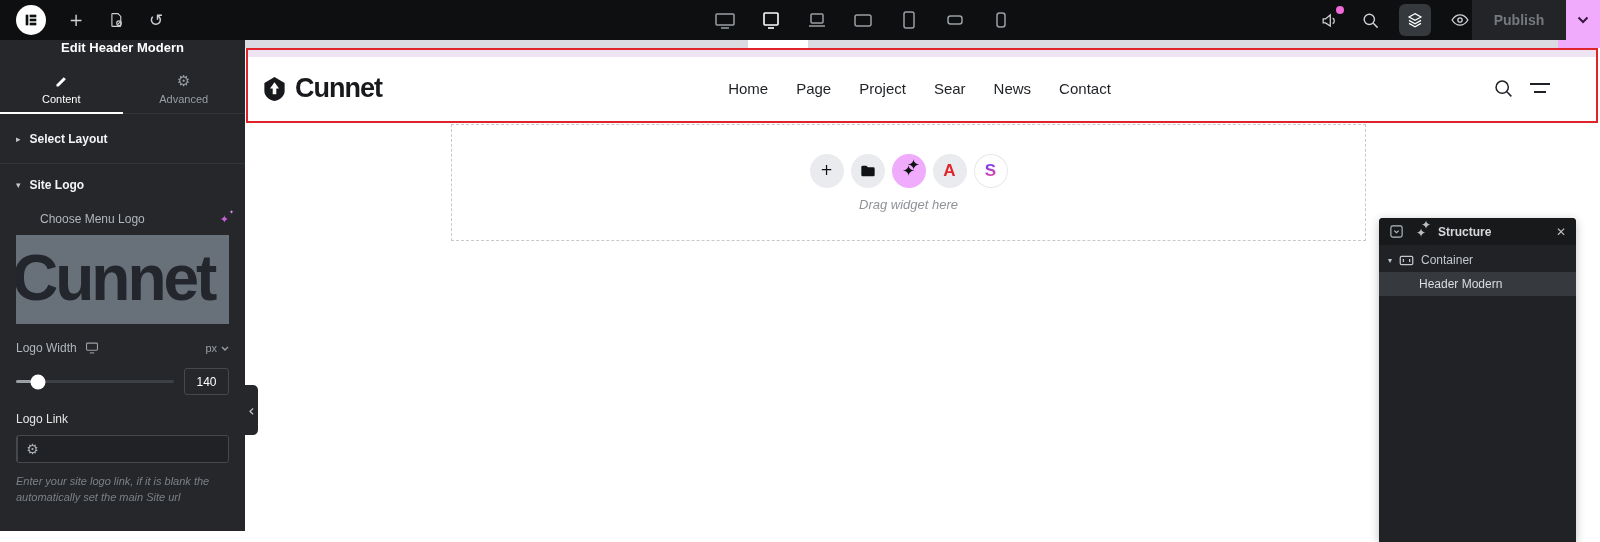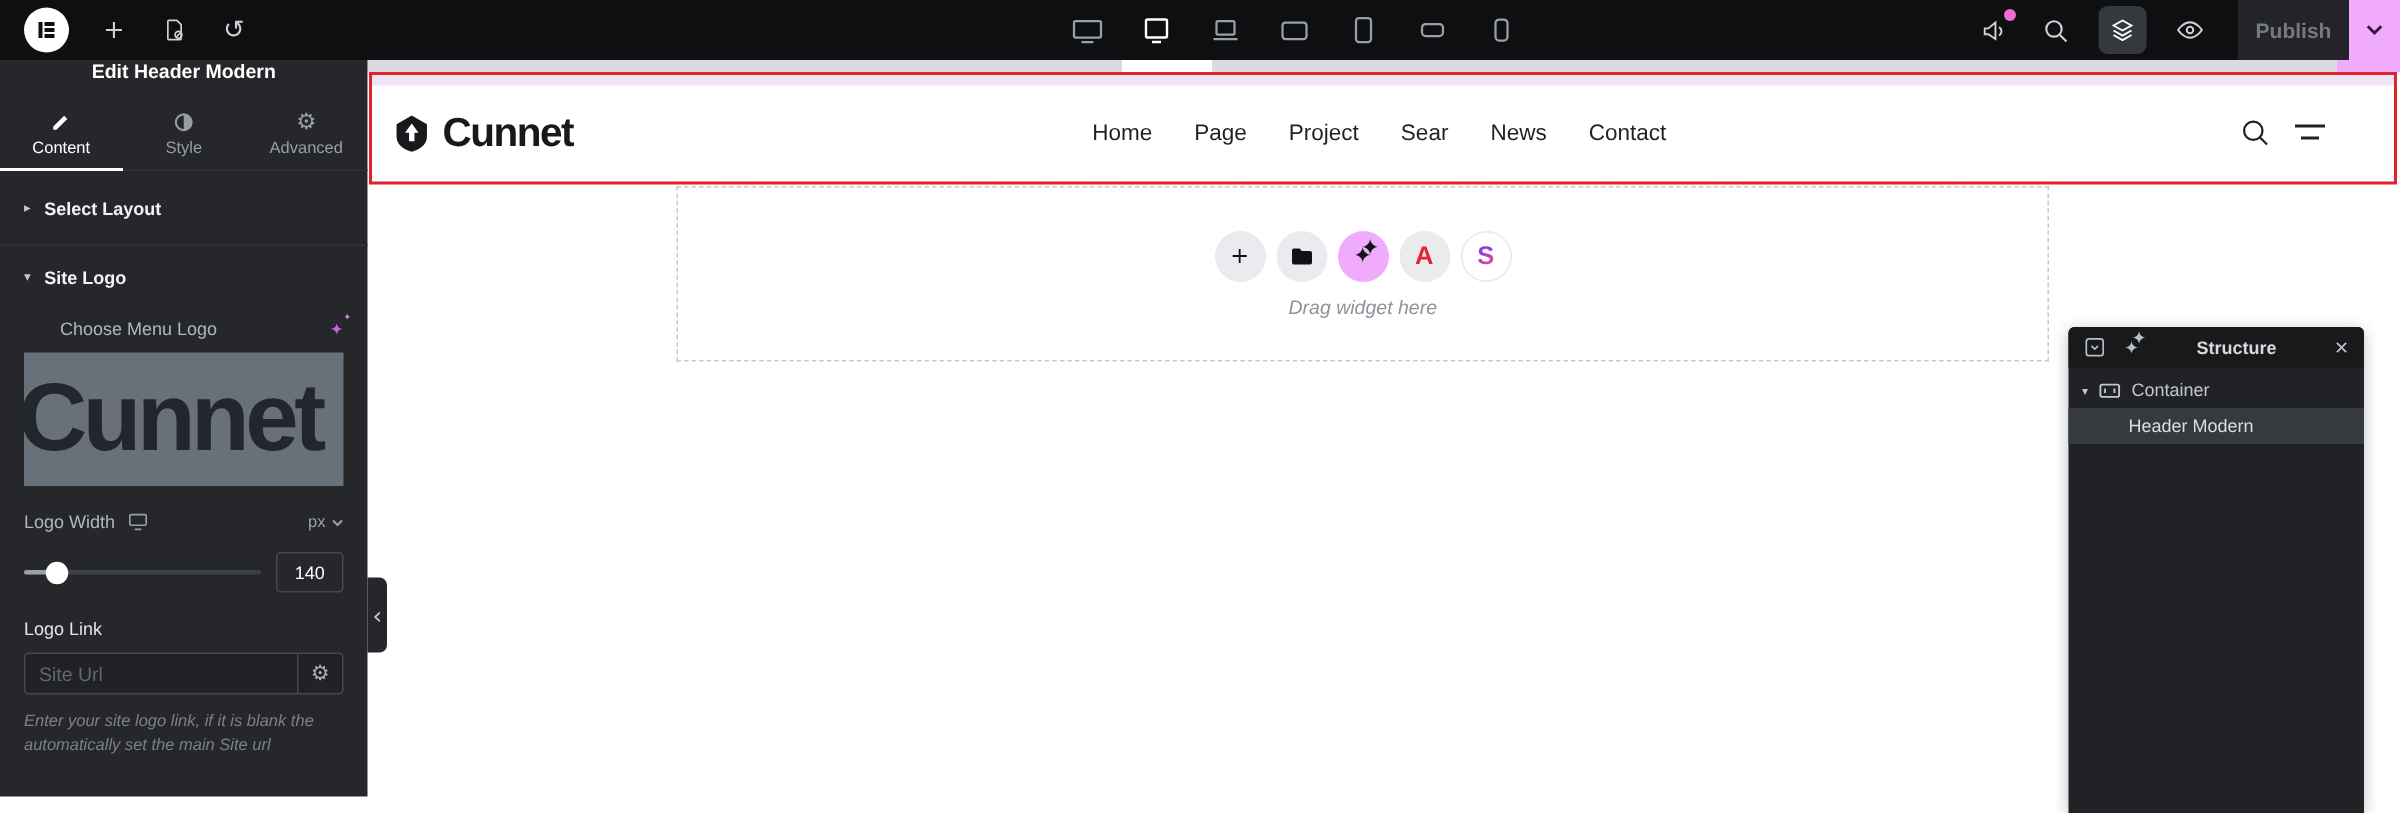--- a/index.html
+++ b/index.html
@@ -31,21 +31,21 @@
   .tb-doc-title { font-size:13px; color:#d4d7da; white-space:nowrap; }
   .tb-devices { position:absolute; left:702px; top:0; height:40px; display:flex; }
   .device { width:46px; height:40px; display:flex; align-items:center; justify-content:center; color:#9aa0a5; position:relative; cursor:pointer; }
   .device.active { color:#ffffff; }
   .device.active::after { content:""; position:absolute; left:0; bottom:-8px; width:46px; height:8px; background:#ffffff; }
   .tb-right { position:absolute; right:128px; top:0; height:40px; display:flex; align-items:center; gap:17px; }
   .tb-icon { position:relative; width:24px; height:24px; display:flex; align-items:center; justify-content:center; color:#ced1d5; cursor:pointer; }
   .tb-icon.boxed { width:32px; height:32px; background:#35383c; border-radius:6px; }
   .notif-dot { position:absolute; top:-2px; right:-3px; width:8px; height:8px; border-radius:50%; background:#f06ad8; }
   .publish-btn {
-    position:absolute; right:34px; top:0; width:74px; height:40px;
+    position:absolute; right:34px; top:0; width:94px; height:40px;
     background:#222427; color:#76797d; font-size:14px; font-weight:bold;
     display:flex; align-items:center; justify-content:center; cursor:pointer;
   }
   .publish-caret {
     position:absolute; right:0; top:0; width:34px; height:40px;
     background:#f0abfc; color:#37173f; display:flex; align-items:center; justify-content:center; cursor:pointer;
   }
 
   
   .panel {
@@ -121,21 +121,21 @@
   .circle.surecart span { font-weight:bold; font-size:17px;
     background:linear-gradient(160deg,#7c3aed 20%,#ec4899 80%);
     -webkit-background-clip:text; background-clip:text; color:transparent; }
   .drop-hint { font-style:italic; font-size:13px; color:#8e9399; }
 
   
   .structure-panel { position:absolute; left:1134px; top:178px; width:197px; height:324px;
     background:#202225; border-radius:4px 4px 0 0; z-index:20; box-shadow:0 2px 10px rgba(0,0,0,.25); }
   .structure-header { height:27px; background:#17191b; border-radius:4px 4px 0 0;
     display:flex; align-items:center; padding:0 10px; gap:12px; color:#b9bec3; }
-  .structure-title { flex:1; text-align:center; font-size:12px; font-weight:bold; color:#d6d9dc; }
+  .structure-title { flex:1; text-align:left; font-size:12px; font-weight:bold; color:#d6d9dc; }
   .st-icon { display:flex; align-items:center; justify-content:center; cursor:pointer; color:#b9bec3; }
   .st-icon .ig { font-size:12px; line-height:1; }
   .structure-rows { padding-top:3px; }
   .st-row { height:24px; display:flex; align-items:center; gap:7px; padding-left:9px;
     font-size:12px; color:#c3c7cc; cursor:pointer; }
   .st-row .tri { font-size:8px; }
   .st-row.selected { background:#36393d; padding-left:40px; color:#dbdee0; }
 </style>
 </head>
 <body>
@@ -248,27 +248,20 @@
   <div class="panel-title">Edit Header Modern</div>
 
   <div class="panel-tabs">
     <div class="tab active">
       <svg width="15" height="15" viewBox="0 0 24 24" fill="currentColor">
         <path d="M4 16.6V20h3.4L19 8.4 15.6 5 4 16.6z"></path>
       </svg>
       <span>Content</span>
     </div>
     <div class="tab">
-      <svg width="15" height="15" viewBox="0 0 24 24">
-        <circle cx="12" cy="12" r="8.4" fill="none" stroke="currentColor" stroke-width="2.2"></circle>
-        <path d="M12 3.6a8.4 8.4 0 0 1 0 16.8z" fill="currentColor"></path>
-      </svg>
-      <span>Style</span>
-    </div>
-    <div class="tab">
       <span class="ig">⚙</span>
       <span>Advanced</span>
     </div>
   </div>
 
   <div class="section-row">
     <span class="tri ig">▸</span>
     <span>Select Layout</span>
   </div>
 
@@ -309,21 +302,20 @@
       <div class="slider">
         <div class="slider-fill"></div>
         <div class="slider-handle"></div>
       </div>
       <input class="num-input" value="140" style="">
     </div>
 
     <div class="link-label">Logo Link</div>
 
     <div class="link-row">
-      <input placeholder="Site Url" style="">
       <div class="gear-btn">
         <span class="ig">⚙</span>
       </div>
     </div>
 
     <div class="help-text">Enter your site logo link, if it is blank the automatically set the main Site url</div>
 
   </div>
 
 </div>

